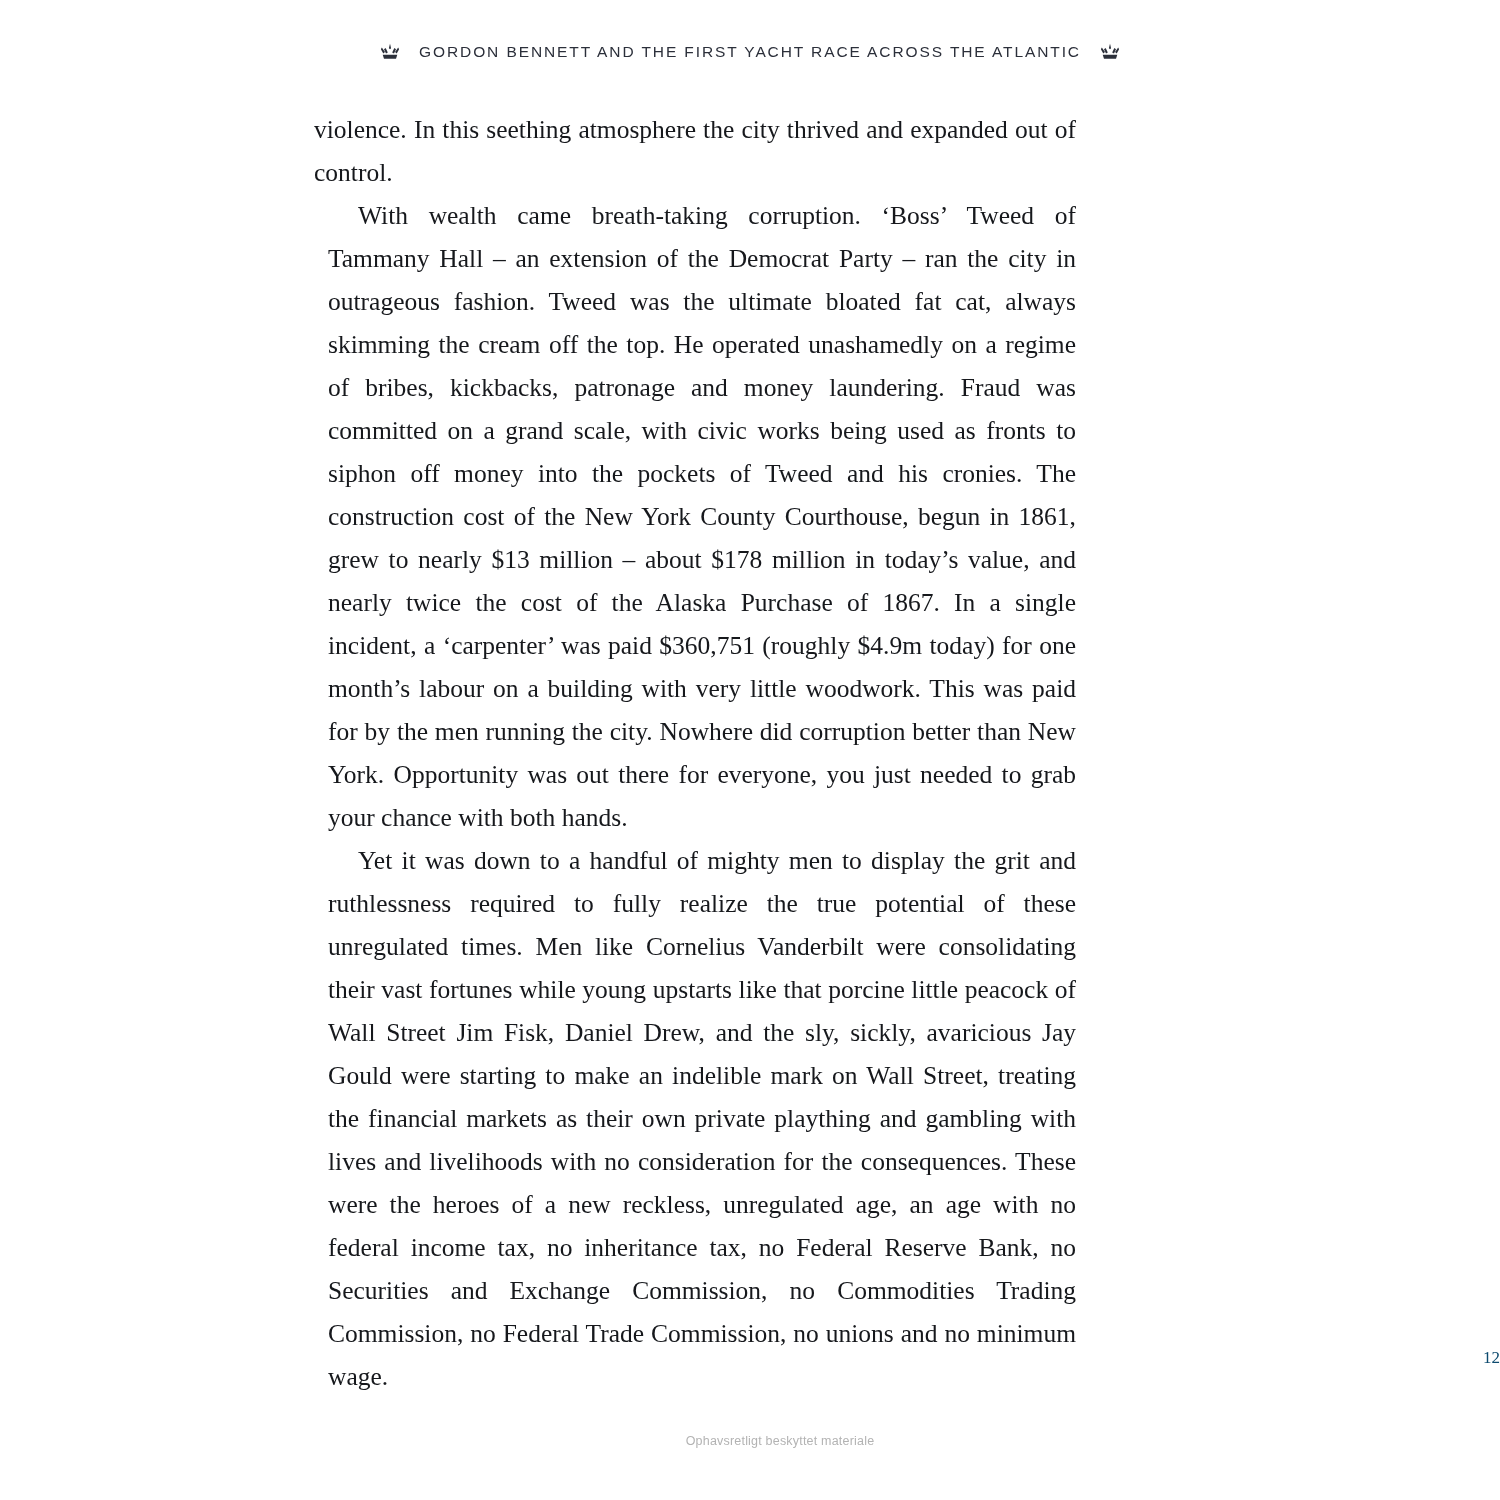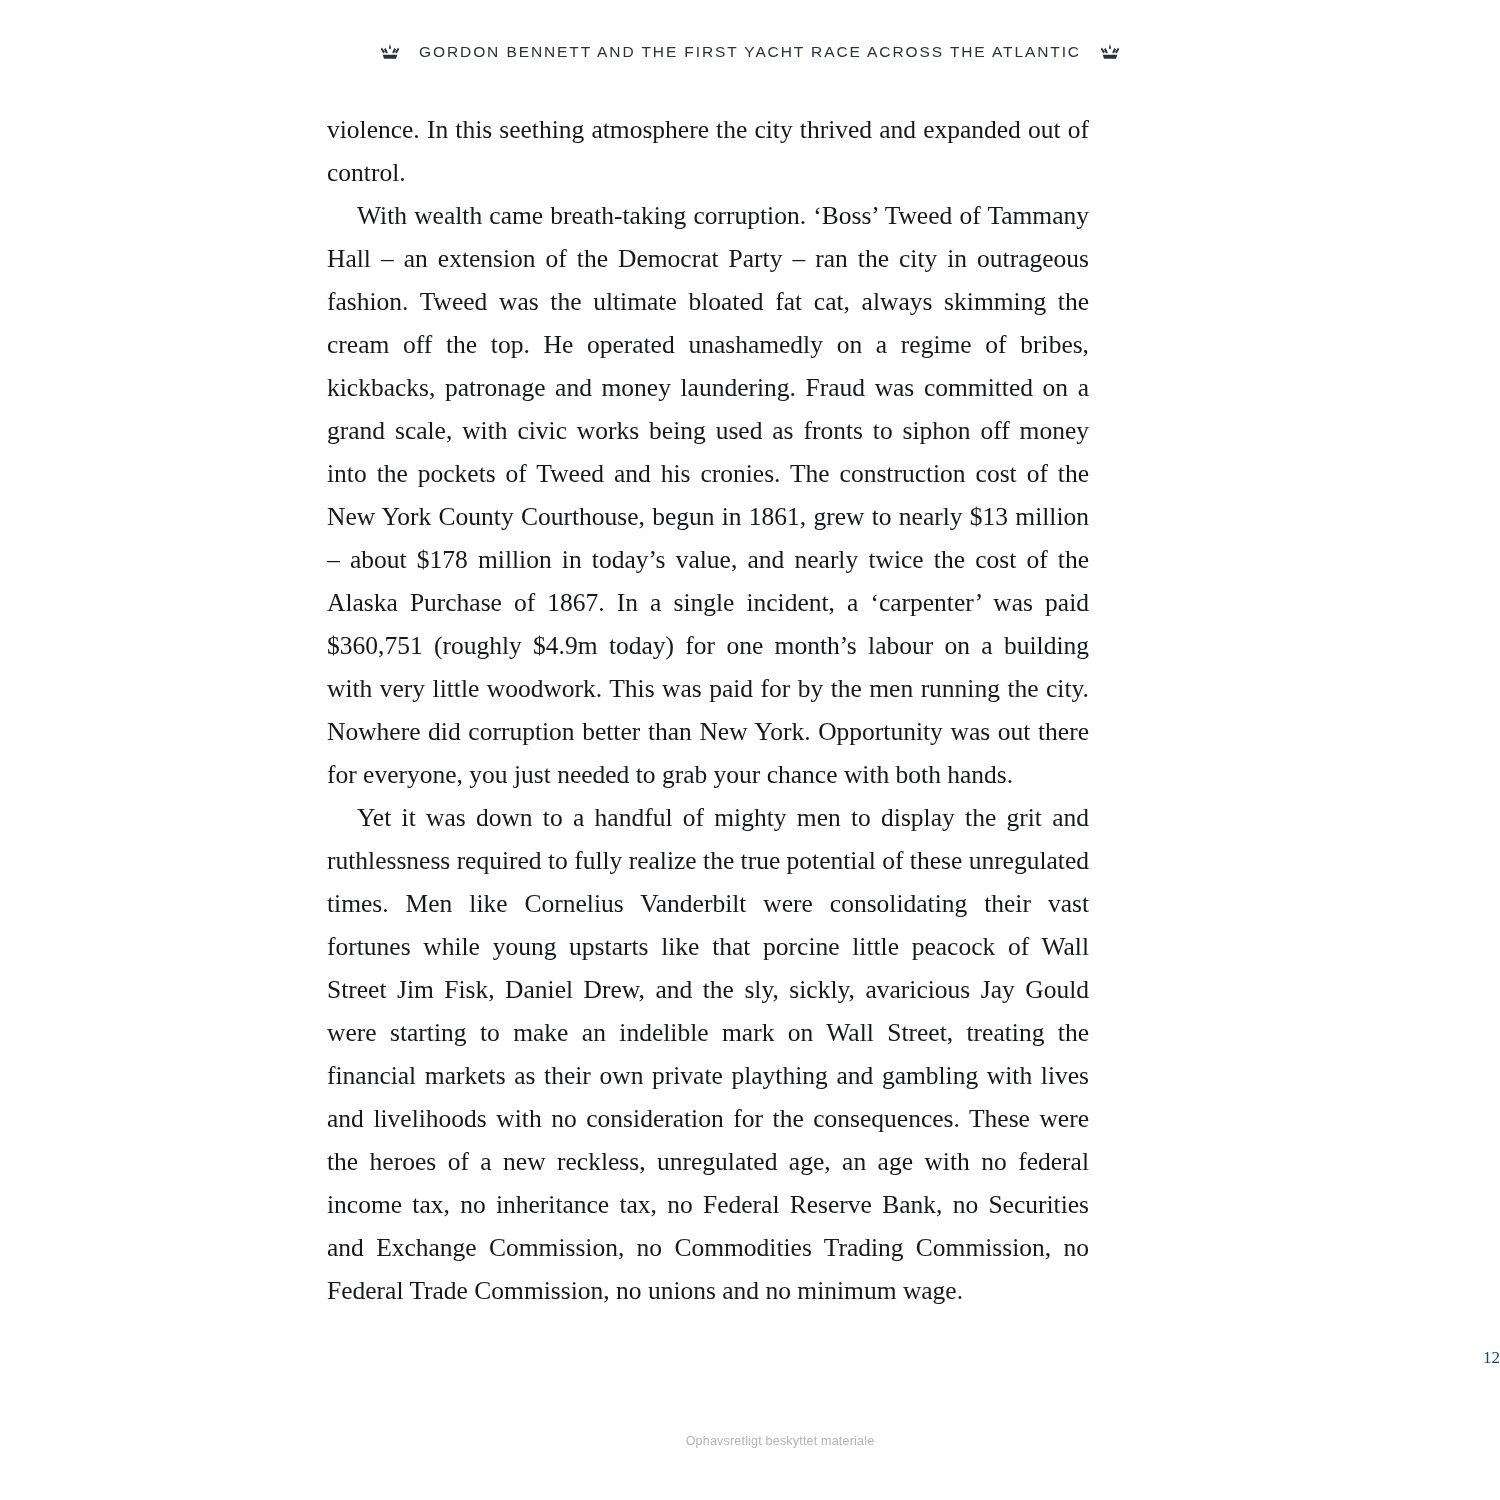--- a/index.html
+++ b/index.html
@@ -42,33 +42,34 @@
     display: inline-block;
     width: 22px;
     height: 20px;
     color: #2b2f3a;
     line-height: 1;
   }
   .ornament svg { display: block; }
   .body-text {
     position: absolute;
     top: 108px;
-    left: 327px;
+    left: 314px;
     width: 762px;
     font-size: 25.5px;
     line-height: 43px;
     text-align: justify;
     text-justify: inter-word;
     color: #16181c;
   }
   .body-text p {
     margin: 0;
   }
   .body-text p.indent {
     text-indent: 30px;
+    margin-left: 14px;
   }
   .folio {
     position: absolute;
     top: 1348px;
     left: 0;
     width: 1500px;
     text-align: right;
     font-size: 17px;
     color: #0c4a6e;
   }

